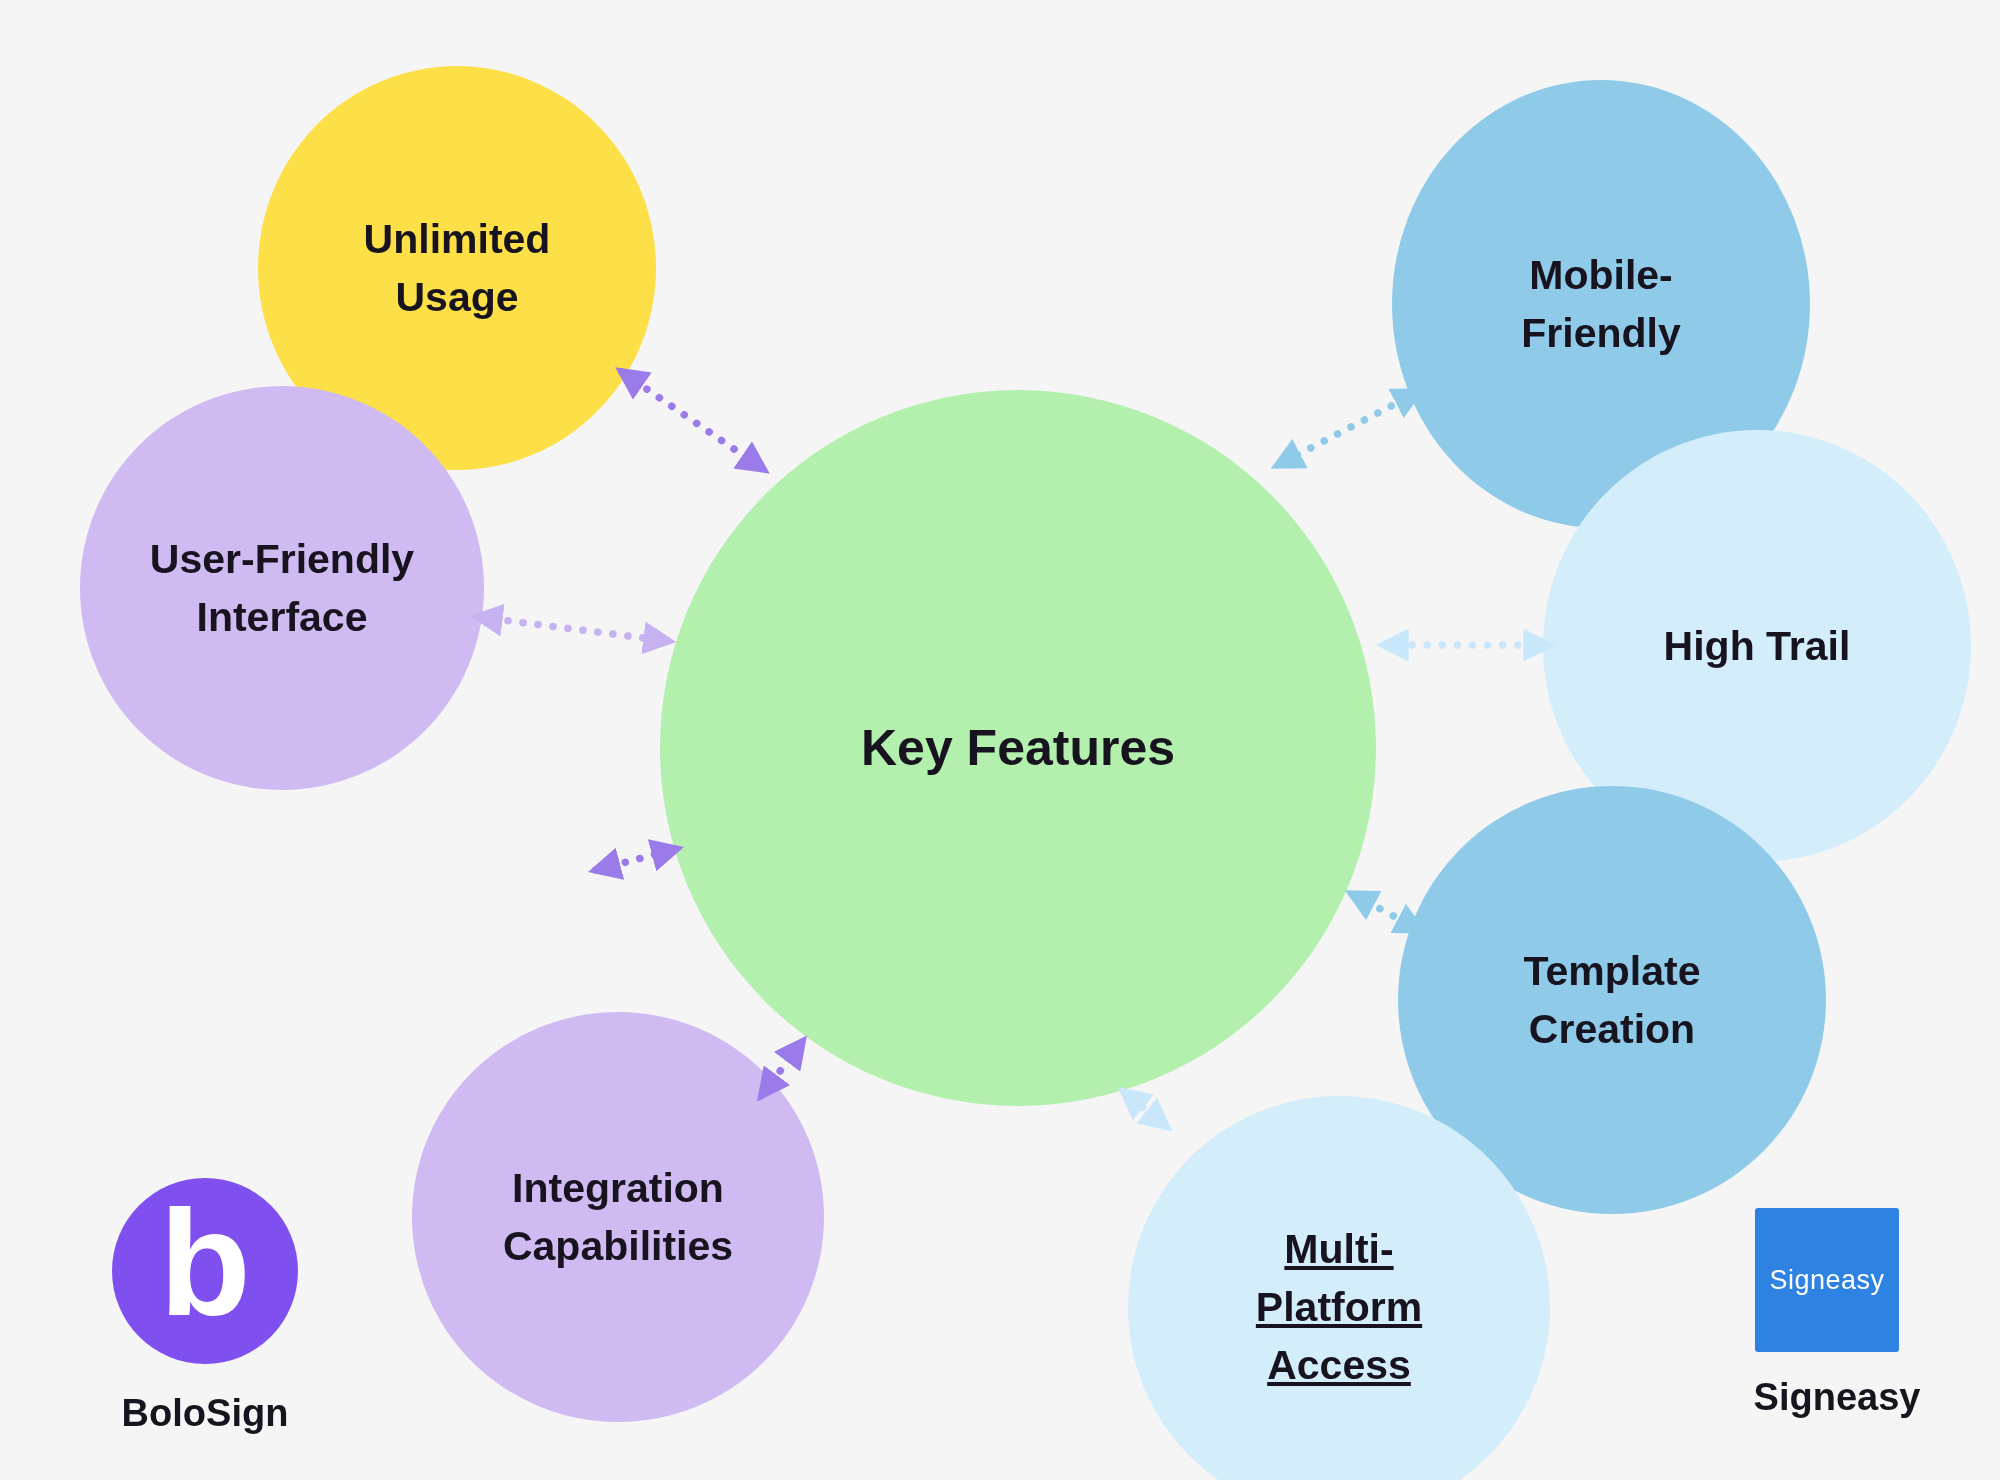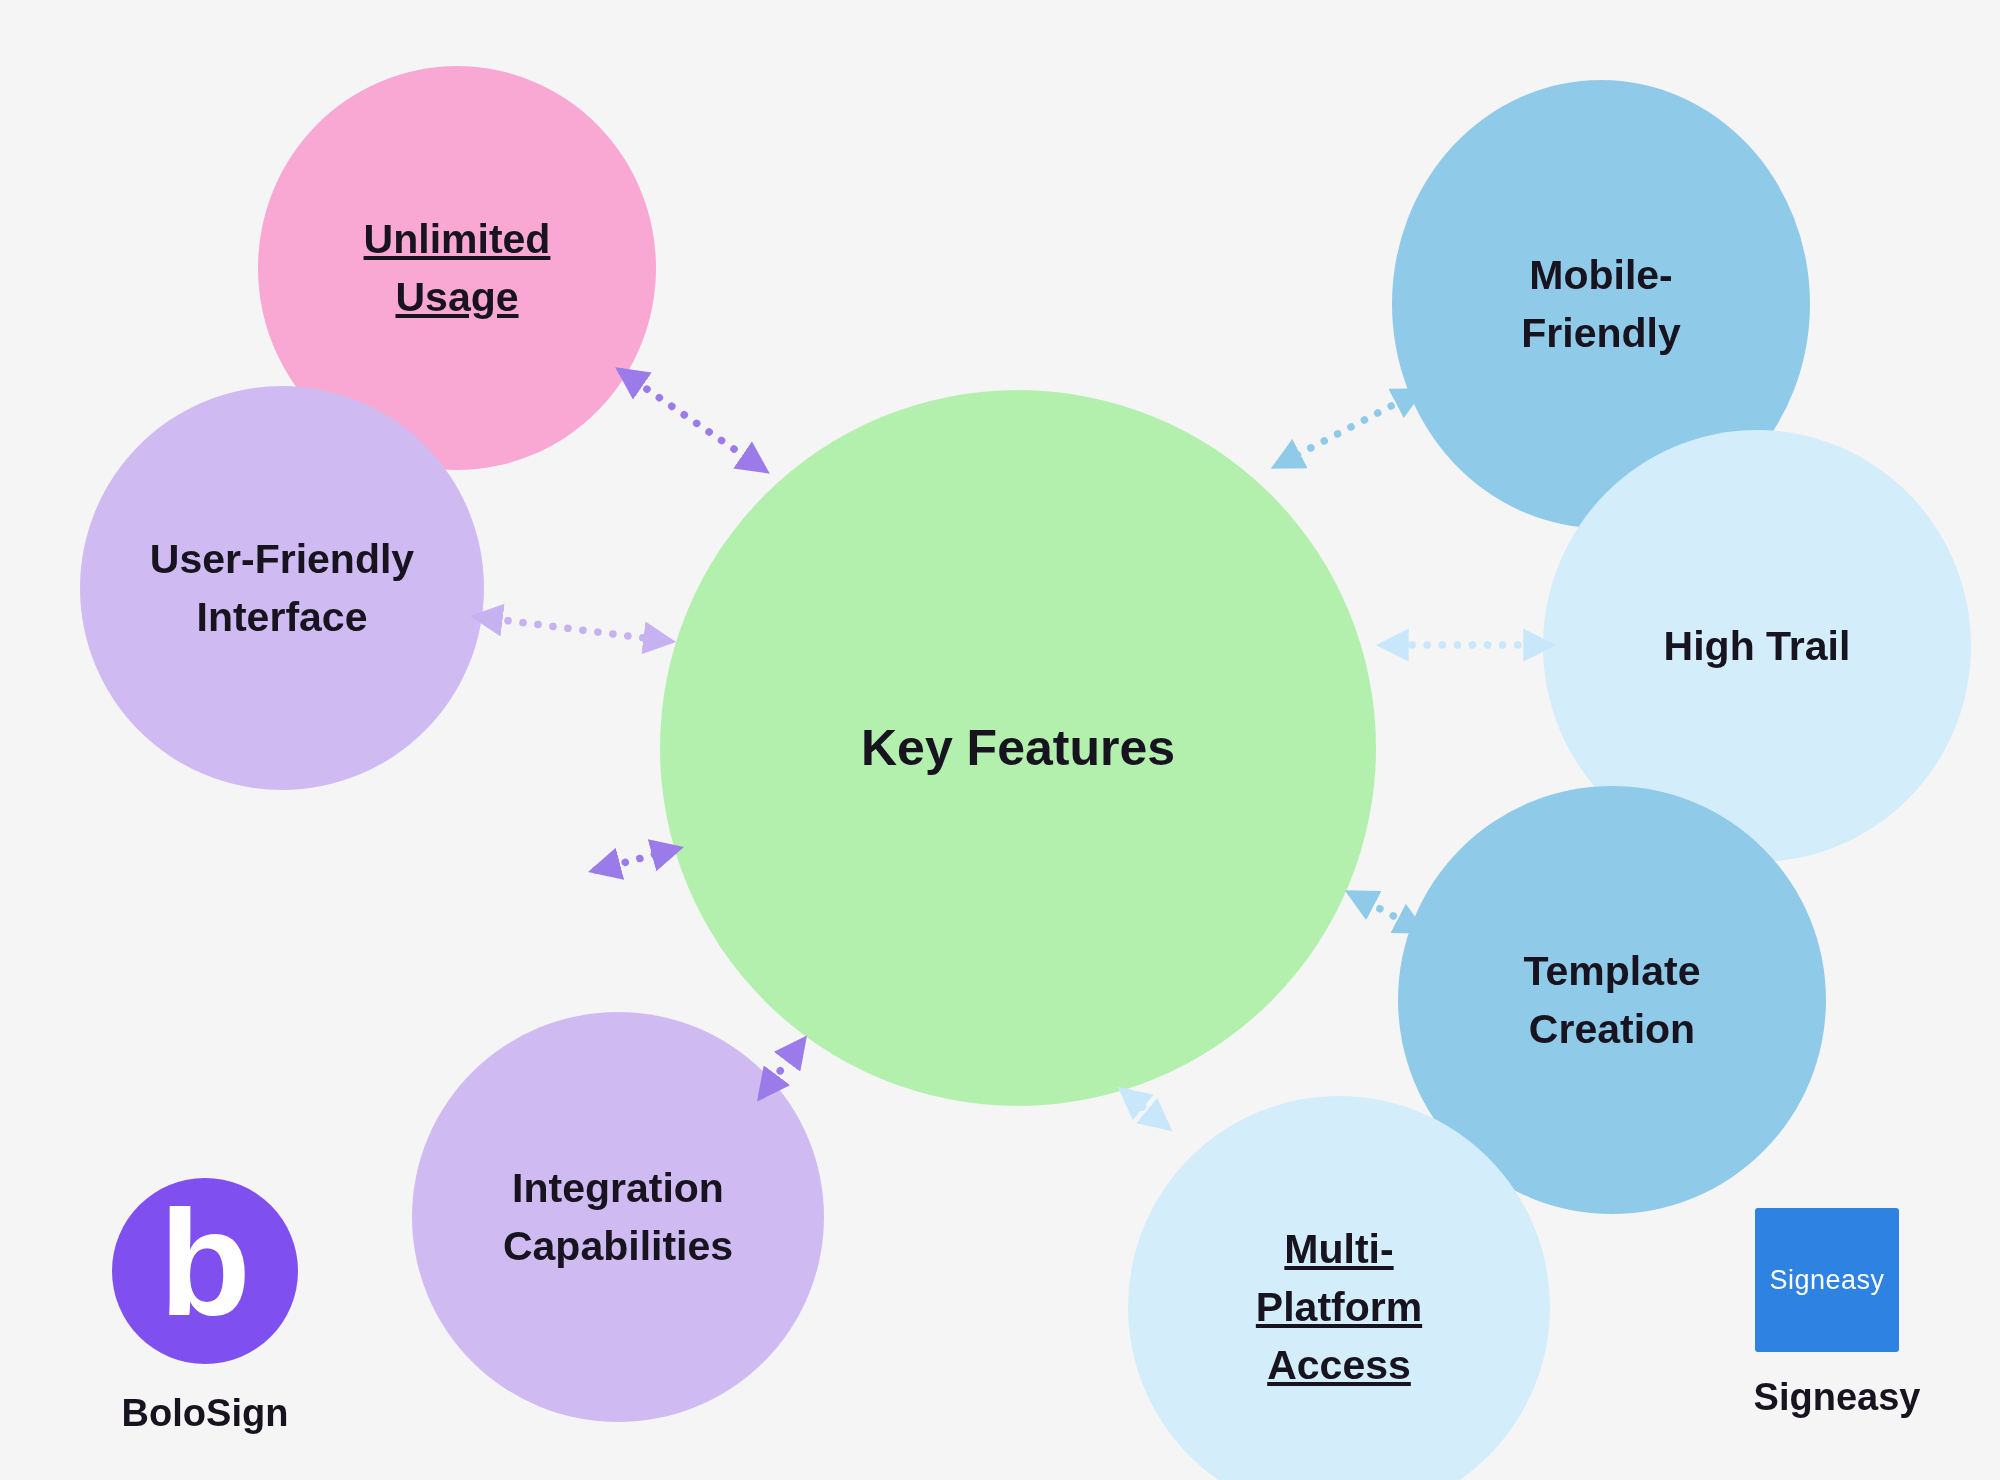--- a/index.html
+++ b/index.html
@@ -20,21 +20,21 @@
     justify-content: center;
     text-align: center;
   }
   .bubble .lbl {
     display: block;
     font-weight: 700;
     font-size: 41px;
     line-height: 1.42;
     color: #17131f;
   }
-  .tone-medium-purple { background: #f9a8d4; text-decoration: underline; }
+  .tone-medium-purple { background: #fde047; }
   .tone-light-purple  { background: #cfbbf2; }
   .tone-green         { background: #b3f0ae; }
   .tone-medium-blue   { background: #8fcbe8; }
   .tone-light-blue    { background: #d4edfb; }
 
   .center-circle .lbl { font-size: 50px; line-height: 1.1; }
 
   .connectors {
     position: absolute;
     left: 0; top: 0;

